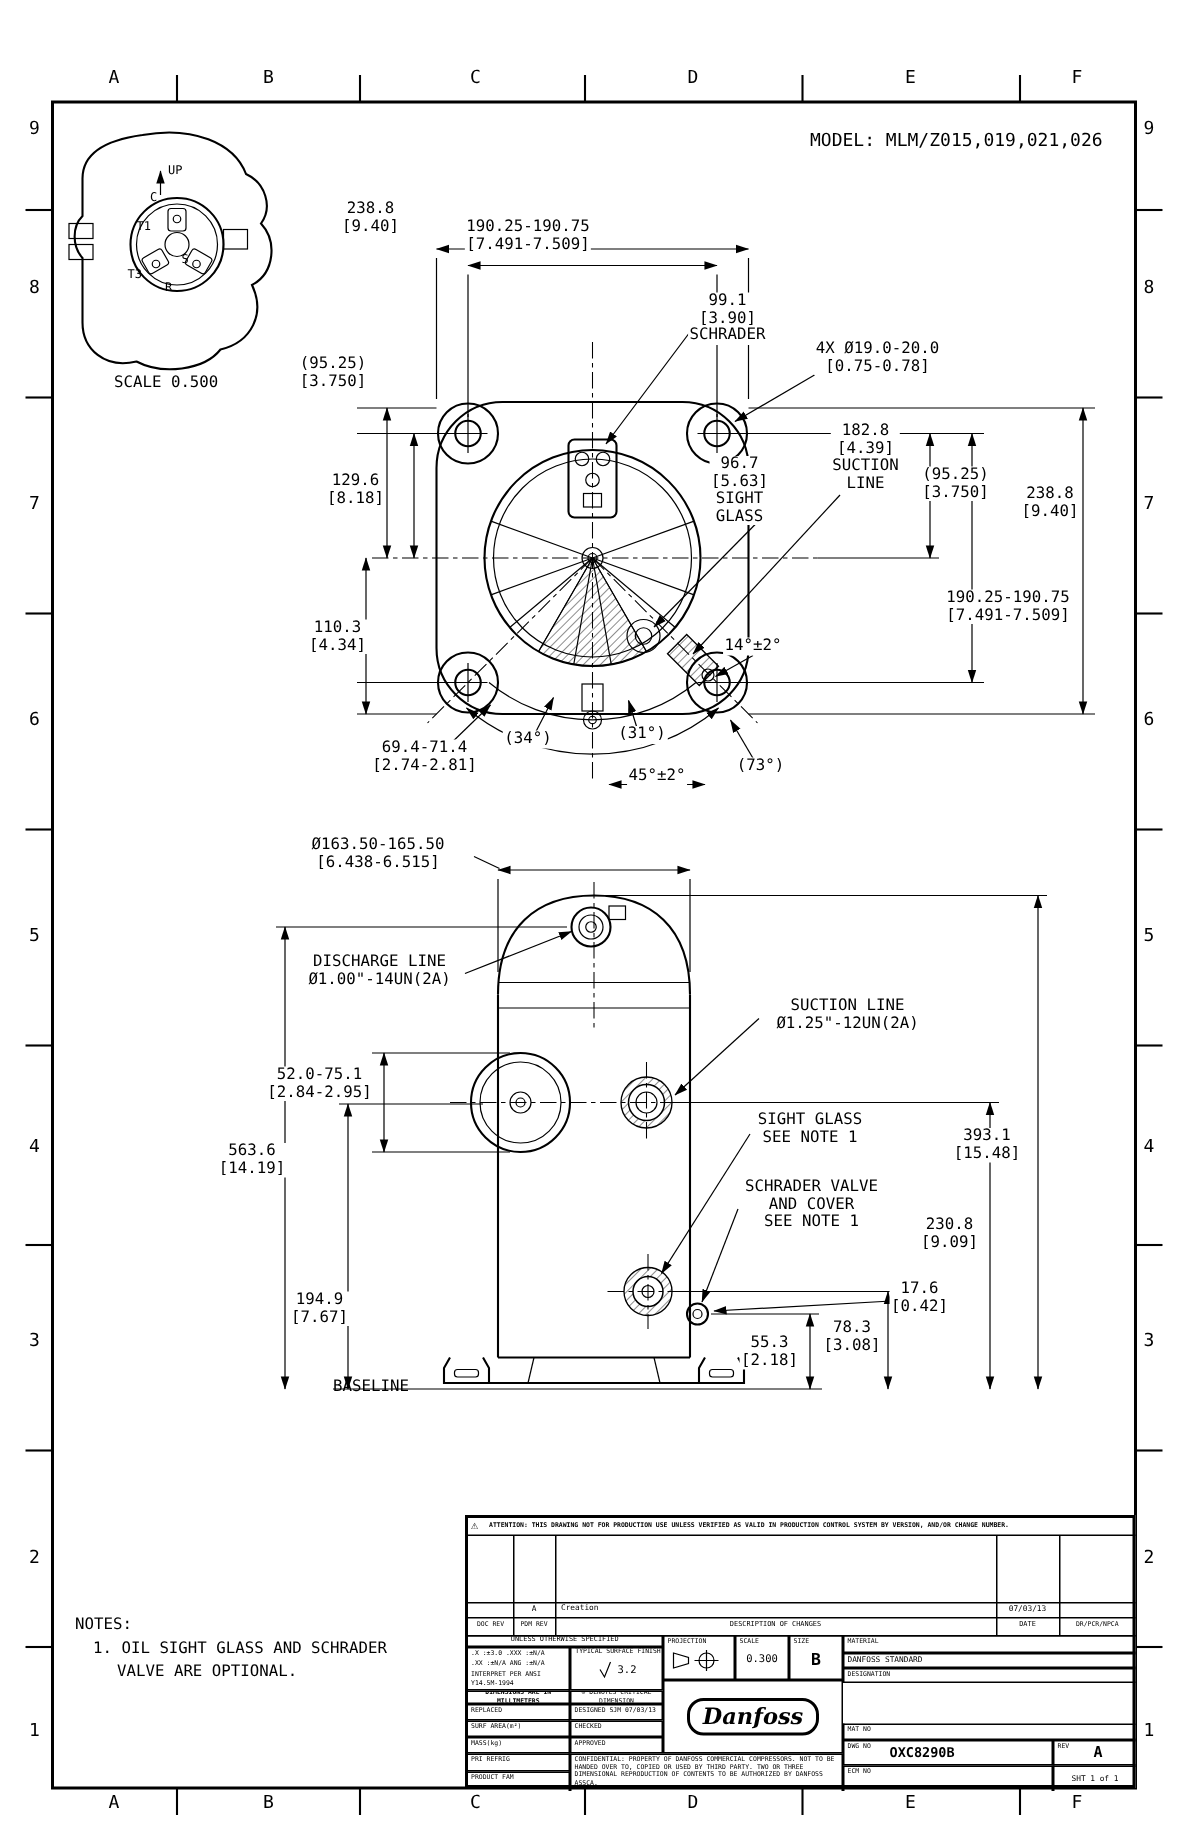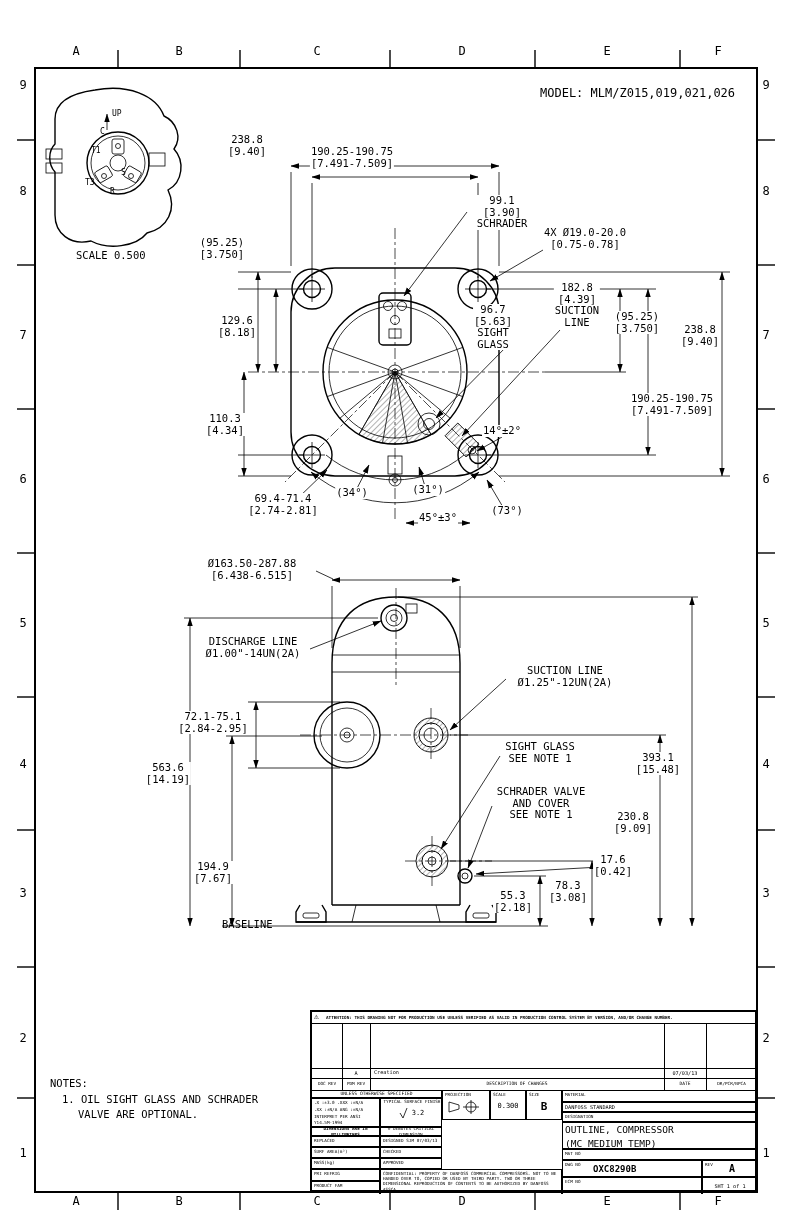--- a/index.html
+++ b/index.html
@@ -249,41 +249,41 @@
 
 <div class="lbl pin" style="left:112px;top:110px">UP</div>
 <div class="lbl pin" style="left:100px;top:128px">C</div>
 <div class="lbl pin" style="left:91px;top:147px">T1</div>
 <div class="lbl pin" style="left:85px;top:179px">T3</div>
 <div class="lbl pin" style="left:110px;top:188px">R</div>
 <div class="lbl pin" style="left:121px;top:169px">S</div>
 
 <div class="lbl ctr bg" style="left:247px;top:134px"><div>238.8</div><div>[9.40]</div></div>
 <div class="lbl ctr bg" style="left:352px;top:146px"><div>190.25-190.75</div><div>[7.491-7.509]</div></div>
-<div class="lbl ctr bg" style="left:502px;top:195px"><div>99.1</div><div>[3.90]</div><div>SCHRADER</div></div>
+<div class="lbl ctr bg" style="left:485px;top:195px"><div>99.1</div><div>[3.90]</div><div>SCHRADER</div></div>
 <div class="lbl ctr bg" style="left:585px;top:227px"><div>4X Ø19.0-20.0</div><div>[0.75-0.78]</div></div>
 <div class="lbl ctr bg" style="left:222px;top:237px"><div>(95.25)</div><div>[3.750]</div></div>
 <div class="lbl ctr bg" style="left:493px;top:304px"><div>96.7</div><div>[5.63]</div><div>SIGHT</div><div>GLASS</div></div>
 <div class="lbl ctr bg" style="left:577px;top:282px"><div>182.8</div><div>[4.39]</div><div>SUCTION</div><div>LINE</div></div>
 <div class="lbl ctr bg" style="left:637px;top:311px"><div>(95.25)</div><div>[3.750]</div></div>
 <div class="lbl ctr bg" style="left:700px;top:324px"><div>238.8</div><div>[9.40]</div></div>
 <div class="lbl ctr bg" style="left:237px;top:315px"><div>129.6</div><div>[8.18]</div></div>
 <div class="lbl ctr bg" style="left:672px;top:393px"><div>190.25-190.75</div><div>[7.491-7.509]</div></div>
 <div class="lbl ctr bg" style="left:225px;top:413px"><div>110.3</div><div>[4.34]</div></div>
 <div class="lbl ctr bg" style="left:502px;top:425px">14°±2°</div>
 <div class="lbl ctr bg" style="left:283px;top:493px"><div>69.4-71.4</div><div>[2.74-2.81]</div></div>
 <div class="lbl ctr bg" style="left:352px;top:487px">(34°)</div>
 <div class="lbl ctr bg" style="left:428px;top:484px">(31°)</div>
-<div class="lbl ctr bg" style="left:438px;top:512px">45°±3°</div>
+<div class="lbl ctr bg" style="left:438px;top:512px">45°±2°</div>
 <div class="lbl ctr bg" style="left:507px;top:505px">(73°)</div>
 
-<div class="lbl ctr bg" style="left:252px;top:558px"><div>Ø163.50-287.88</div><div>[6.438-6.515]</div></div>
+<div class="lbl ctr bg" style="left:252px;top:558px"><div>Ø163.50-165.50</div><div>[6.438-6.515]</div></div>
 <div class="lbl ctr bg" style="left:253px;top:636px"><div>DISCHARGE LINE</div><div>Ø1.00"-14UN(2A)</div></div>
 <div class="lbl ctr bg" style="left:565px;top:665px"><div>SUCTION LINE</div><div>Ø1.25"-12UN(2A)</div></div>
-<div class="lbl ctr bg" style="left:213px;top:711px"><div>72.1-75.1</div><div>[2.84-2.95]</div></div>
+<div class="lbl ctr bg" style="left:213px;top:711px"><div>52.0-75.1</div><div>[2.84-2.95]</div></div>
 <div class="lbl ctr bg" style="left:168px;top:762px"><div>563.6</div><div>[14.19]</div></div>
 <div class="lbl ctr bg" style="left:540px;top:741px"><div>SIGHT GLASS</div><div>SEE NOTE 1</div></div>
 <div class="lbl ctr bg" style="left:541px;top:786px"><div>SCHRADER VALVE</div><div>AND COVER</div><div>SEE NOTE 1</div></div>
 <div class="lbl ctr bg" style="left:658px;top:752px"><div>393.1</div><div>[15.48]</div></div>
 <div class="lbl ctr bg" style="left:633px;top:811px"><div>230.8</div><div>[9.09]</div></div>
 <div class="lbl ctr bg" style="left:213px;top:861px"><div>194.9</div><div>[7.67]</div></div>
 <div class="lbl ctr bg" style="left:613px;top:854px"><div>17.6</div><div>[0.42]</div></div>
 <div class="lbl ctr bg" style="left:568px;top:880px"><div>78.3</div><div>[3.08]</div></div>
 <div class="lbl ctr bg" style="left:513px;top:890px"><div>55.3</div><div>[2.18]</div></div>
 <div class="lbl" style="left:222px;top:919px">BASELINE</div>
@@ -385,28 +385,27 @@
     </div>
   </div>
   <div class="c" style="left:178px;top:78px;width:36px;height:30px">
     <div class="t4 pad">SCALE</div>
     <div class="t7 cc" style="height:16px">0.300</div>
   </div>
   <div class="c" style="left:214px;top:78px;width:36px;height:30px">
     <div class="t4 pad">SIZE</div>
     <div class="cc b" style="height:16px;font-size:11px">B</div>
   </div>
+  <div class="c cc" style="left:130px;top:108px;width:120px;height:49px">
+    <span class="dlogo">Danfoss</span>
+  </div>
 
   <div class="c t4 pad" style="left:250px;top:78px;width:195px;height:12px;border-right:none">MATERIAL</div>
   <div class="c t5 pad" style="left:250px;top:90px;width:195px;height:10px;border-right:none">DANFOSS STANDARD</div>
   <div class="c t4 pad" style="left:250px;top:100px;width:195px;height:10px;border-right:none">DESIGNATION</div>
-  <div class="c" style="left:250px;top:110px;width:195px;height:27px;border-right:none">
-    <div class="t9 pad">OUTLINE, COMPRESSOR</div>
-    <div class="t9 pad">(MC MEDIUM TEMP)</div>
-  </div>
   <div class="c t4 pad" style="left:250px;top:137px;width:195px;height:11px;border-right:none">MAT NO</div>
   <div class="c" style="left:250px;top:148px;width:140px;height:17px">
     <span class="t4" style="position:absolute;left:2px;top:1px">DWG NO</span>
     <span class="b" style="position:absolute;left:30px;top:3px;font-size:9px">OXC8290B</span>
   </div>
   <div class="c" style="left:390px;top:148px;width:55px;height:17px;border-right:none">
     <span class="t4" style="position:absolute;left:2px;top:1px">REV</span>
     <span class="b" style="position:absolute;left:26px;top:2px;font-size:10px">A</span>
   </div>
   <div class="c t4 pad" style="left:250px;top:165px;width:140px;height:17px;border-bottom:none">ECM NO</div>

